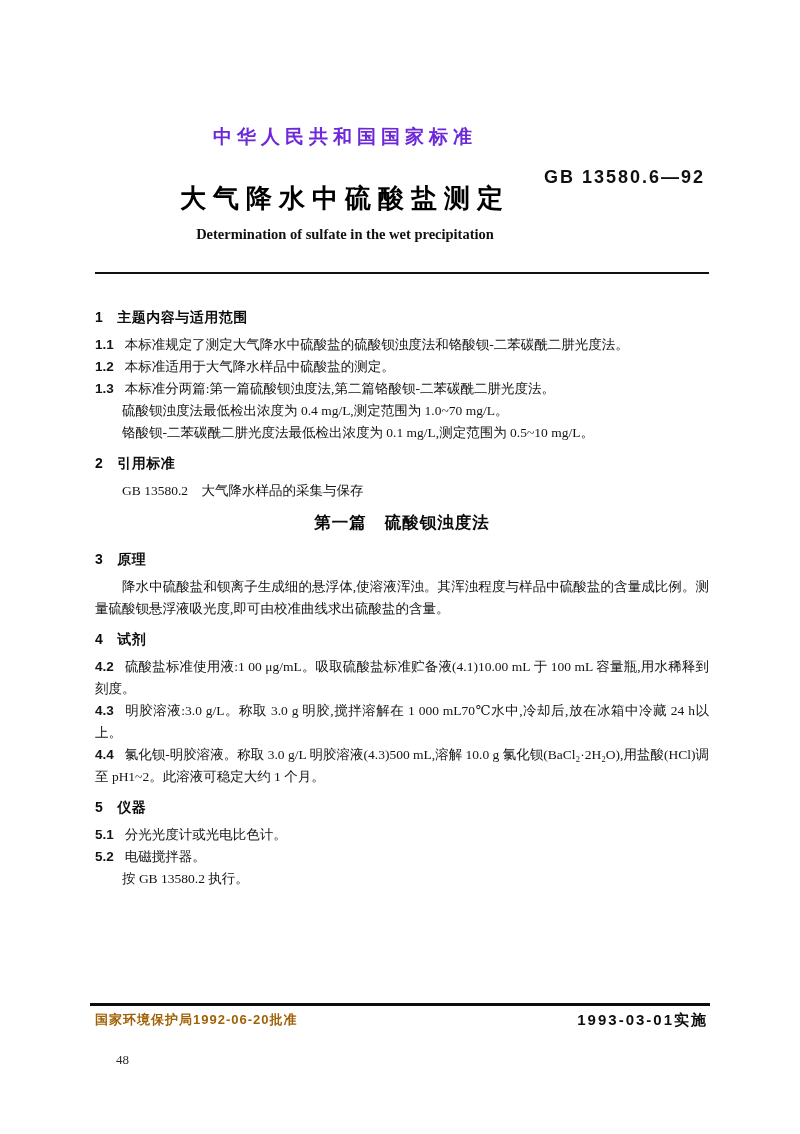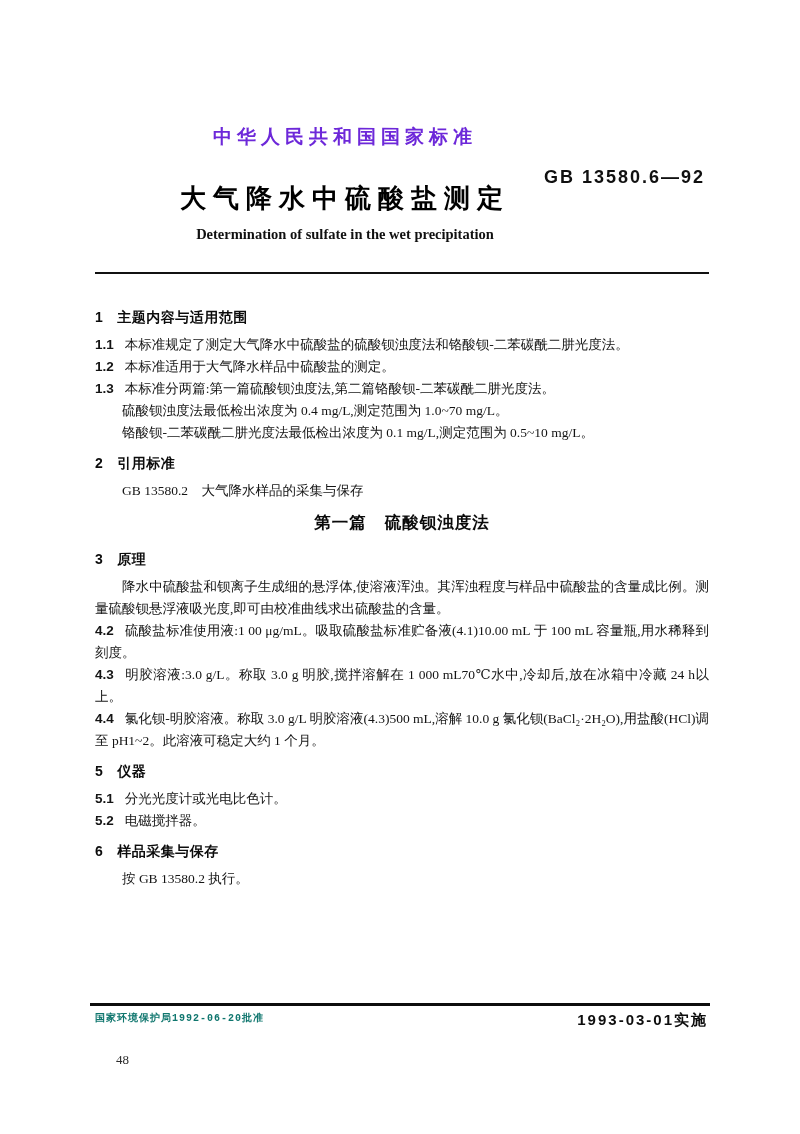--- a/index.html
+++ b/index.html
@@ -66,22 +66,22 @@
     text-align:center;margin:8px 0 14px 0;line-height:24px;letter-spacing:1px;
   }
   .center-h .num{margin-right:18px;}
   
   .ftr-rule{
     position:absolute;top:1003px;left:90px;width:620px;height:3px;
     background:#0d0d0d;
   }
   .ftr-left{
     position:absolute;top:1011px;left:95px;
-    font-family:Liberation Mono, monospace;
-    font-weight:bold;font-size:10px;letter-spacing:1px;color:#0f766e;
+    font-family:Liberation Sans, sans-serif;
+    font-weight:bold;font-size:13px;letter-spacing:1px;color:#a16207;
   }
   .ftr-right{
     position:absolute;top:1011px;right:92px;
     font-family:"Liberation Sans","DejaVu Sans",sans-serif;
     font-weight:bold;font-size:15px;letter-spacing:2px;color:#0d0d0d;
   }
   .pageno{
     position:absolute;top:1052px;left:116px;
     font-size:13px;color:#2c2c2c;
   }
@@ -115,35 +115,35 @@
     <h2 class="sec"><span class="num">2</span><span>引用标准</span></h2>
 
     <p class="indent">GB 13580.2　大气降水样品的采集与保存</p>
 
     <h2 class="center-h"><span class="num">第一篇</span><span>硫酸钡浊度法</span></h2>
 
     <h2 class="sec"><span class="num">3</span><span>原理</span></h2>
 
     <p class="para">降水中硫酸盐和钡离子生成细的悬浮体,使溶液浑浊。其浑浊程度与样品中硫酸盐的含量成比例。测量硫酸钡悬浮液吸光度,即可由校准曲线求出硫酸盐的含量。</p>
 
+    <h2 class="sec"><span class="num">4</span><span>试剂</span></h2>
 
 
     <p class="clause"><span class="num">4.2</span><span>硫酸盐标准使用液:1 00 μg/mL。吸取硫酸盐标准贮备液(4.1)10.00 mL 于 100 mL 容量瓶,用水稀释到刻度。</span></p>
 
     <p class="clause"><span class="num">4.3</span><span>明胶溶液:3.0 g/L。称取 3.0 g 明胶,搅拌溶解在 1 000 mL70℃水中,冷却后,放在冰箱中冷藏 24 h以上。</span></p>
 
     <p class="clause"><span class="num">4.4</span><span>氯化钡-明胶溶液。称取 3.0 g/L 明胶溶液(4.3)500 mL,溶解 10.0 g 氯化钡(BaCl₂·2H₂O),用盐酸(HCl)调至 pH1~2。此溶液可稳定大约 1 个月。</span></p>
 
     <h2 class="sec"><span class="num">5</span><span>仪器</span></h2>
 
     <p class="clause"><span class="num">5.1</span><span>分光光度计或光电比色计。</span></p>
 
     <p class="clause"><span class="num">5.2</span><span>电磁搅拌器。</span></p>
 
-    <h2 class="sec"><span class="num">6</span><span>样品采集与保存</span></h2>
 
     <p class="indent">按 GB 13580.2 执行。</p>
 
   </main>
 
   <div class="ftr-rule"></div>
   <div class="ftr-left">国家环境保护局1992-06-20批准</div>
   <div class="ftr-right">1993-03-01实施</div>
   <div class="pageno">48</div>
 

